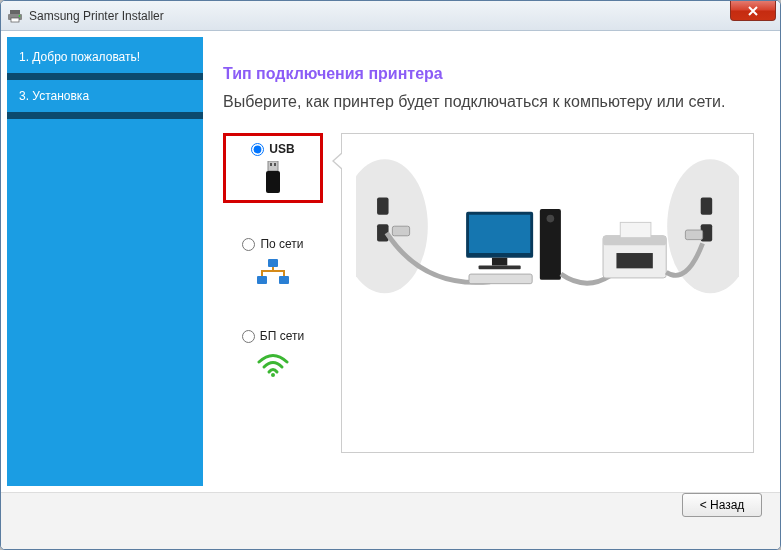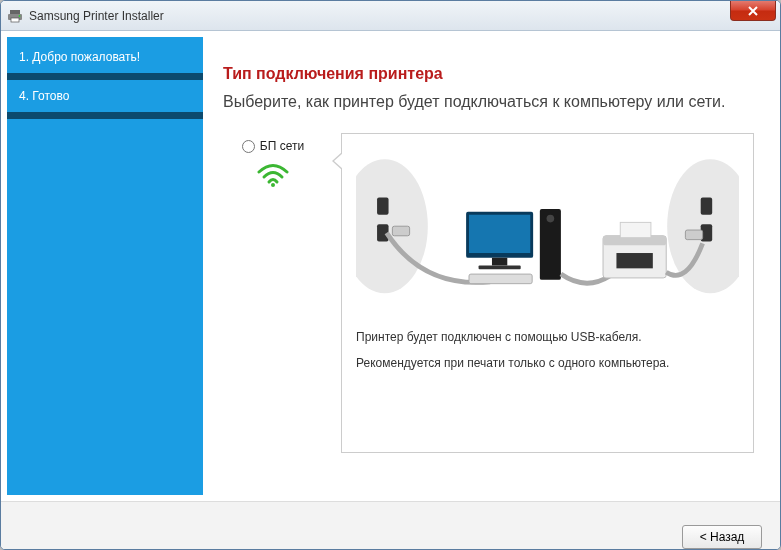--- a/index.html
+++ b/index.html
@@ -85,21 +85,21 @@
 
   .main {
     flex: 1;
     padding: 28px 20px 10px 20px;
     position: relative;
     background: #fff;
   }
   h2 {
     font-size: 16px;
     font-weight: bold;
-    color: #b91c1c;
+    color: #8b5cf6;
     margin-bottom: 10px;
   }
   .subtitle {
     font-size: 16px;
     color: #444;
     margin-bottom: 22px;
   }
 
   .content-row {
     display: flex;
@@ -152,29 +152,28 @@
   }
   .illus {
     height: 150px;
     position: relative;
     margin: 8px 0 24px 0;
   }
   .desc { font-size: 12px; color:#333; margin-top: 14px; }
   .desc p { margin-bottom: 12px;}
 
   .footer {
-    height: 48px;
+    height: 57px;
     border-top: 1px solid #ddd;
     background: #f3f3f3;
     display:flex;
-    align-items:flex-end;
+    align-items:flex-start;
     justify-content:flex-end;
     gap:10px;
     padding: 0 18px;
-    flex-direction: column;
   }
   .btn {
     min-width: 80px;
     height: 24px;
     font-size: 12px;
     background: linear-gradient(to bottom,#fdfdfd,#e9e9e9);
     border: 1px solid #9a9a9a;
     border-radius: 3px;
     cursor: pointer;
     padding: 0 12px;
@@ -203,32 +202,60 @@
       <svg width="12" height="10" viewBox="0 0 12 10">
         <path d="M2 1 L10 9 M10 1 L2 9" stroke="#fff" stroke-width="2"></path>
       </svg>
     </div>
   </div>
 
   <div class="body-area">
 
     <div class="sidebar">
       <div class="step">1. Добро пожаловать!</div>
-      <div class="step">4. Готово</div>
+      <div class="step">3. Установка</div>
     </div>
 
     <div class="main">
       <h2>Тип подключения принтера</h2>
       <div class="subtitle">Выберите, как принтер будет подключаться к компьютеру или сети.</div>
 
       <div class="content-row">
 
         <div class="options-col">
 
-
+          <div class="opt sel highlight">
+            <div class="opt-head">
+              <input type="radio" name="conn" checked="" style="">
+              <label>USB</label>
+            </div>
+            <div class="opt-icon">
+              <svg width="22" height="34" viewBox="0 0 22 34">
+                <rect x="6" y="0" width="10" height="10" fill="#c8c8c8" stroke="#888"></rect>
+                <rect x="8" y="2" width="2" height="3" fill="#555"></rect>
+                <rect x="12" y="2" width="2" height="3" fill="#555"></rect>
+                <rect x="4" y="10" width="14" height="22" rx="2" fill="#111"></rect>
+              </svg>
+            </div>
+          </div>
+
+          <div class="opt">
+            <div class="opt-head">
+              <input type="radio" name="conn" style="">
+              <label>По сети</label>
+            </div>
+            <div class="opt-icon">
+              <svg width="36" height="28" viewBox="0 0 36 28">
+                <rect x="13" y="0" width="10" height="8" rx="1" fill="#2a7fd4"></rect>
+                <rect x="2" y="17" width="10" height="8" rx="1" fill="#2a7fd4"></rect>
+                <rect x="24" y="17" width="10" height="8" rx="1" fill="#2a7fd4"></rect>
+                <path d="M18 8 V12 M7 17 V12 H29 V17 M18 12 H18" stroke="#d48a1a" stroke-width="2" fill="none"></path>
+              </svg>
+            </div>
+          </div>
 
           <div class="opt">
             <div class="opt-head">
               <input type="radio" name="conn" style="">
               <label>БП сети</label>
             </div>
             <div class="opt-icon">
               <svg width="34" height="26" viewBox="0 0 34 26">
                 <path d="M3 10 Q17 -3 31 10" stroke="#3cb733" stroke-width="3" fill="none" stroke-linecap="round"></path>
                 <path d="M8 15 Q17 6 26 15" stroke="#3cb733" stroke-width="3" fill="none" stroke-linecap="round"></path>
@@ -268,24 +295,20 @@
               <rect x="272" y="98" width="38" height="16" fill="#333"></rect>
               <rect x="276" y="66" width="32" height="16" fill="#f4f4f4" stroke="#ccc"></rect>
 
               <ellipse cx="370" cy="70" rx="45" ry="70" fill="#e8e8e8"></ellipse>
               <rect x="360" y="40" width="12" height="18" rx="2" fill="#333"></rect>
               <rect x="360" y="68" width="12" height="18" rx="2" fill="#333"></rect>
               <path d="M324 118 Q 345 132 362 88" stroke="#aaa" stroke-width="5" fill="none"></path>
               <rect x="344" y="74" width="18" height="10" rx="2" fill="#ccc" stroke="#999"></rect>
             </svg>
           </div>
-          <div class="desc">
-            <p>Принтер будет подключен с помощью USB-кабеля.</p>
-            <p>Рекомендуется при печати только с одного компьютера.</p>
-          </div>
         </div>
 
       </div>
     </div>
 
   </div>
 
   <div class="footer">
     <button class="btn">&lt; Назад</button>
   </div>

